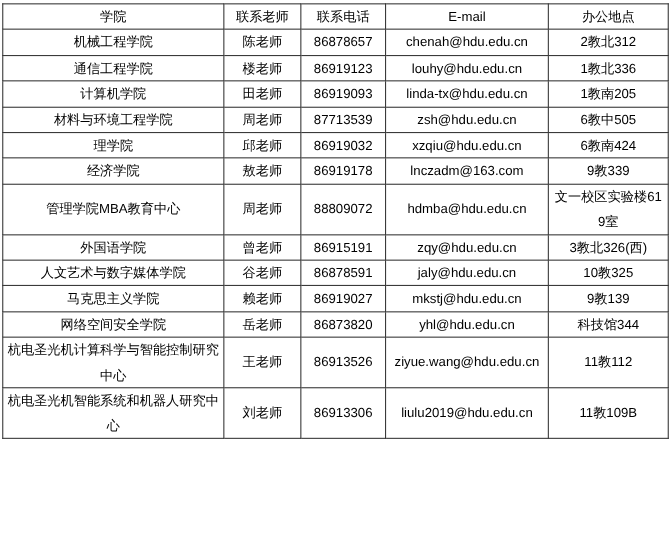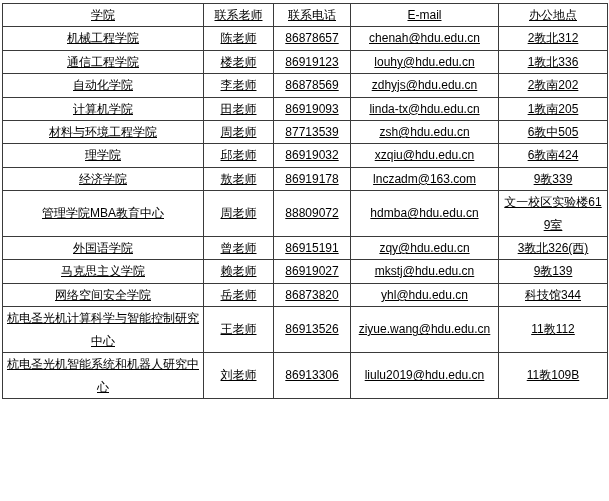--- a/index.html
+++ b/index.html
@@ -27,21 +27,20 @@
     font-size: 12px;
     font-weight: normal;
     color: #000000;
     line-height: 22.4px;
     padding: 0 2px;
     overflow: hidden;
     word-break: break-all;
   }
   .contact-table tr {
     height: 22.4px;
-    text-decoration: underline;
   }
 </style>
 </head>
 <body>
 
 <table class="contact-table">
   <colgroup>
     <col style="width:201px">
     <col style="width:70px">
     <col style="width:77px">
@@ -64,27 +63,20 @@
         <td>86878657</td>
         <td>chenah@hdu.edu.cn</td>
         <td>2教北312</td>
       </tr>
       <tr>
         <td>通信工程学院</td>
         <td>楼老师</td>
         <td>86919123</td>
         <td>louhy@hdu.edu.cn</td>
         <td>1教北336</td>
-      </tr>
-      <tr>
-        <td>自动化学院</td>
-        <td>李老师</td>
-        <td>86878569</td>
-        <td>zdhyjs@hdu.edu.cn</td>
-        <td>2教南202</td>
       </tr>
       <tr>
         <td>计算机学院</td>
         <td>田老师</td>
         <td>86919093</td>
         <td>linda-tx@hdu.edu.cn</td>
         <td>1教南205</td>
       </tr>
       <tr>
         <td>材料与环境工程学院</td>
@@ -115,20 +107,27 @@
         <td>文一校区实验楼619室</td>
       </tr>
       <tr>
         <td>外国语学院</td>
         <td>曾老师</td>
         <td>86915191</td>
         <td>zqy@hdu.edu.cn</td>
         <td>3教北326(西)</td>
       </tr>
       <tr>
+        <td>人文艺术与数字媒体学院</td>
+        <td>谷老师</td>
+        <td>86878591</td>
+        <td>jaly@hdu.edu.cn</td>
+        <td>10教325</td>
+      </tr>
+      <tr>
         <td>马克思主义学院</td>
         <td>赖老师</td>
         <td>86919027</td>
         <td>mkstj@hdu.edu.cn</td>
         <td>9教139</td>
       </tr>
       <tr>
         <td>网络空间安全学院</td>
         <td>岳老师</td>
         <td>86873820</td>

